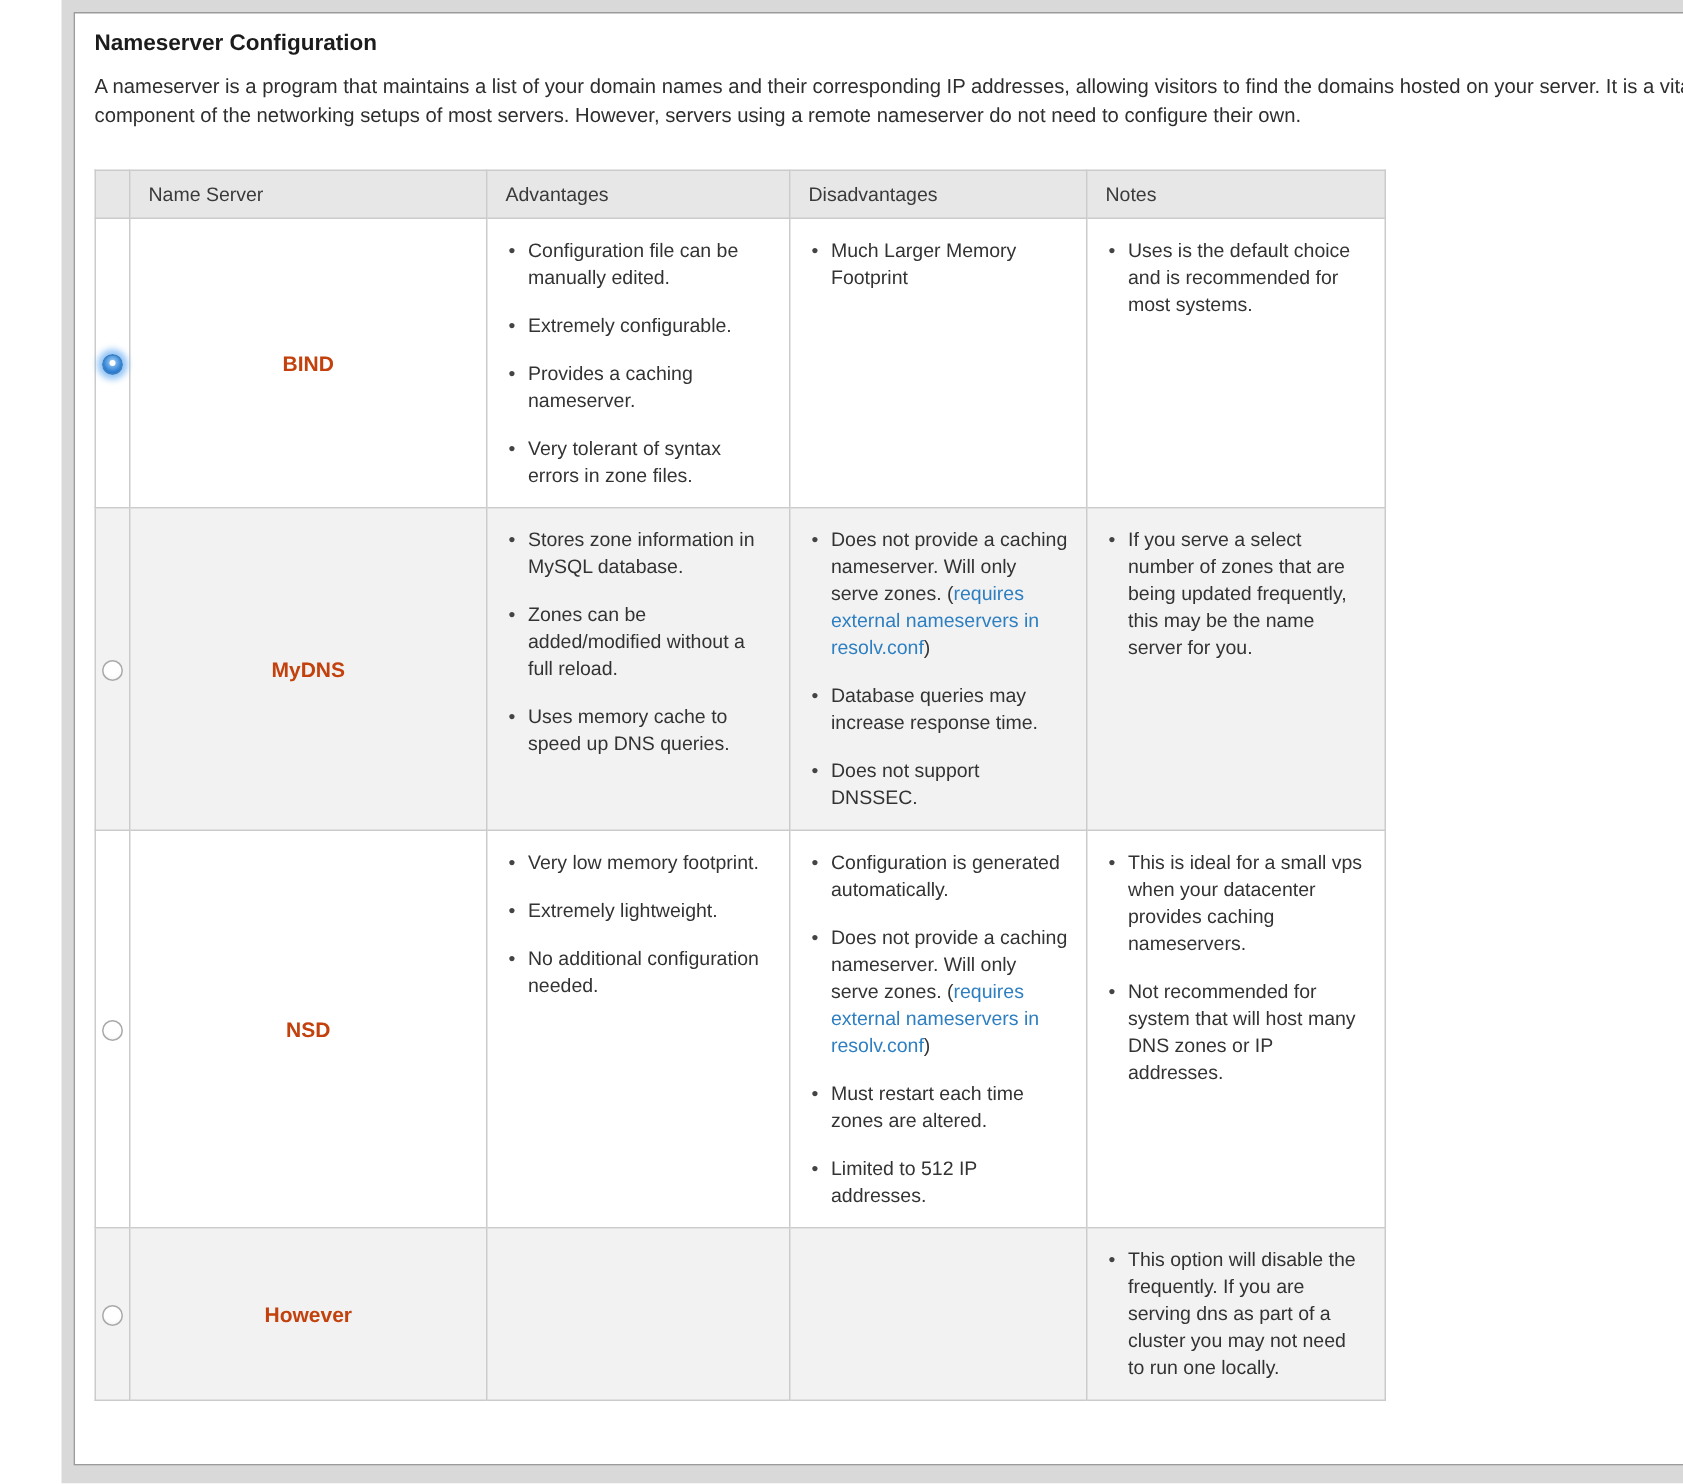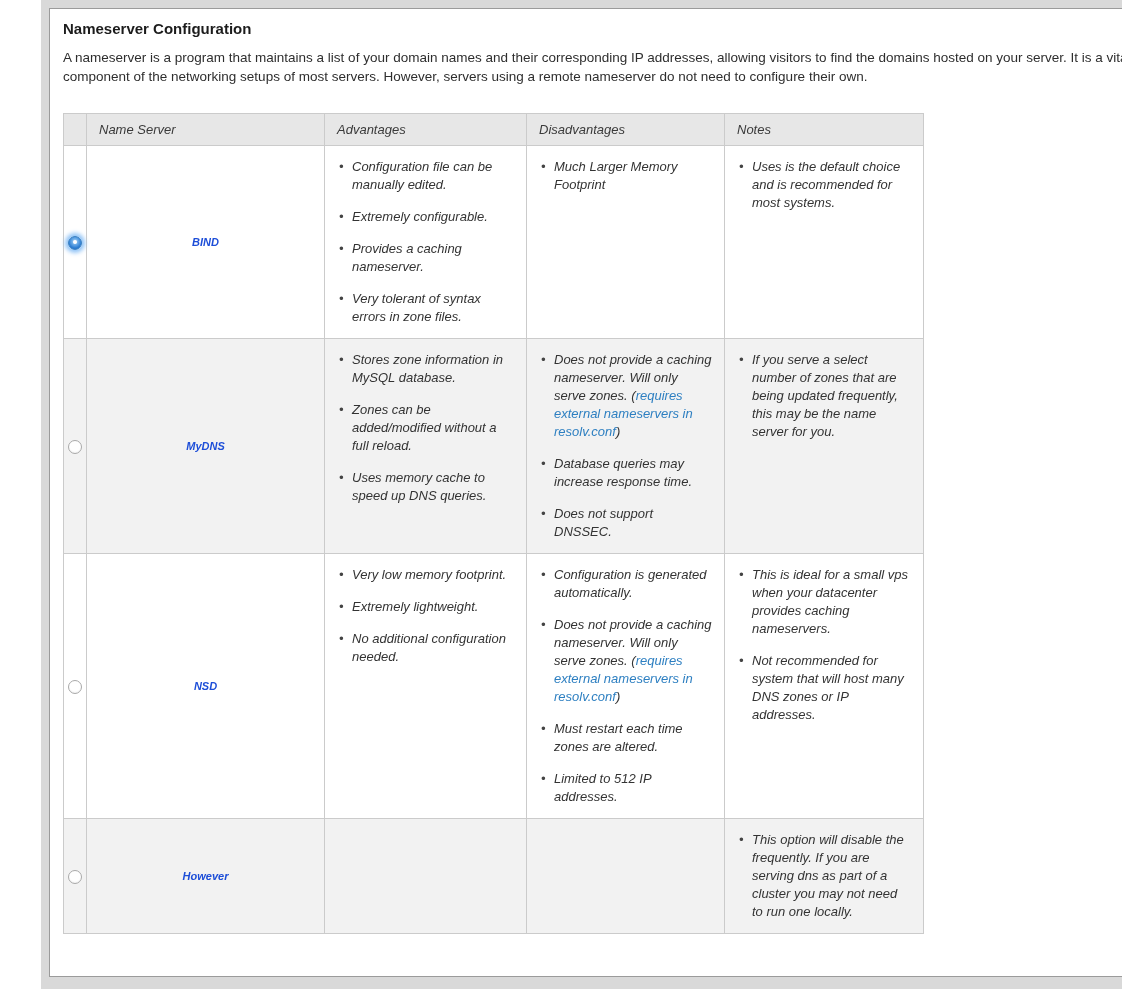--- a/index.html
+++ b/index.html
@@ -39,21 +39,20 @@
     font-size: 13px;
     color: #2e2e2e;
     margin: 0 0 10px 0;
   }
   table.ns-table {
     border-collapse: collapse;
     table-layout: fixed;
     width: 860px;
     font-size: 13px;
     color: #333333;
-    font-style: italic;
   }
   .ns-table th, .ns-table td {
     border: 1px solid #cbcbcb;
   }
   .ns-table th {
     background: var(--header-bg, #e7e7e7);
     font-weight: normal;
     font-size: 13px;
     color: #3a3a3a;
     text-align: left;
@@ -64,22 +63,22 @@
   tbody tr.stripe td { background: var(--stripe-bg, #f2f2f2); }
   td.radio-cell {
     text-align: center;
     vertical-align: middle;
     padding: 0;
   }
   td.name-cell {
     text-align: center;
     vertical-align: middle;
     font-weight: bold;
-    font-size: 11px;
-    color: #1d4ed8;
+    font-size: 14px;
+    color: #c2410c;
   }
   td.list-cell {
     vertical-align: top;
     padding: 12px;
   }
   ul.bullets { margin: 0; padding: 0; list-style: none; }
   ul.bullets li {
     position: relative;
     padding-left: 15px;
     margin: 0 0 14px 0;

